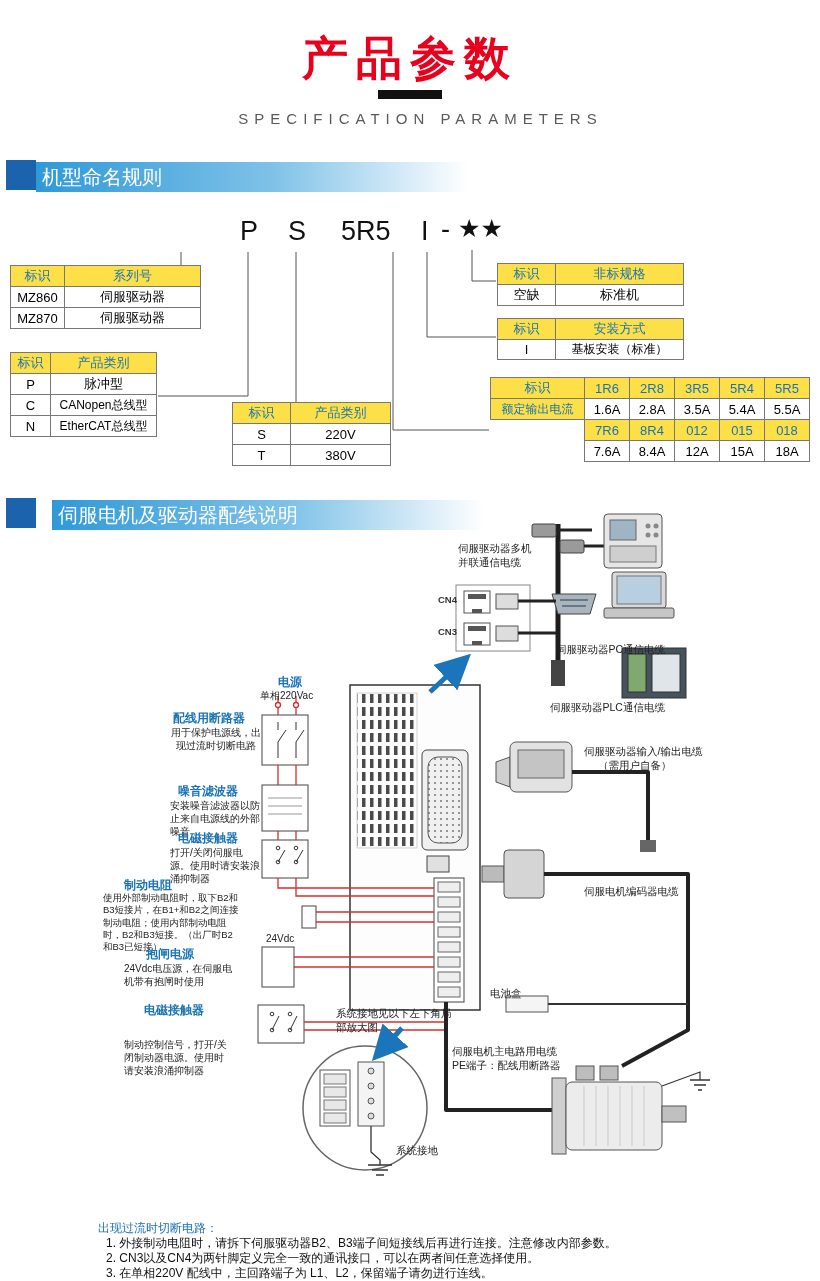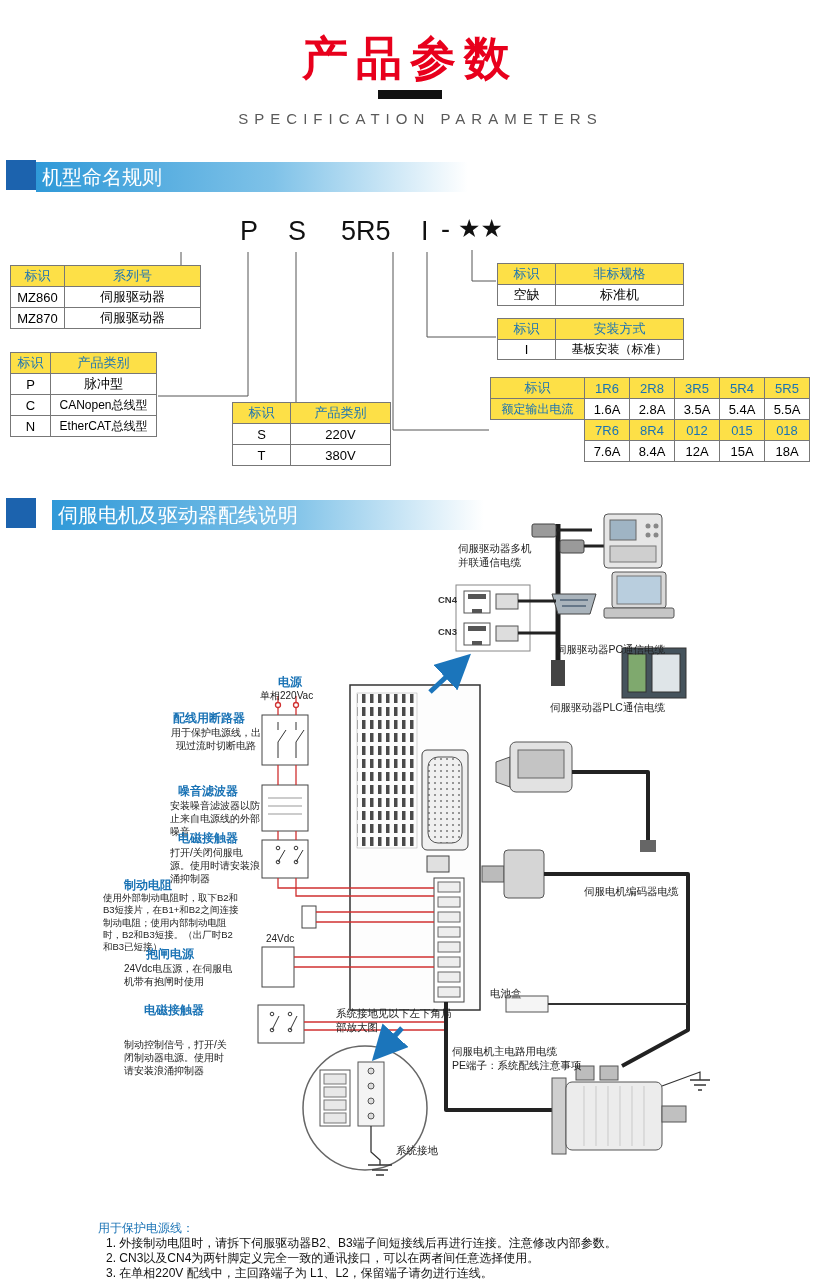--- a/index.html
+++ b/index.html
@@ -391,30 +391,34 @@
 
   <div class="dsmall" style="left:458px; top:541px;">
     <div>伺服驱动器多机</div>
     <div>并联通信电缆</div>
   </div>
   <div class="dtag" style="left:438px; top:594px;">CN4</div>
   <div class="dtag" style="left:438px; top:626px;">CN3</div>
   <div class="dsmall" style="left:556px; top:642px;">伺服驱动器PC通信电缆</div>
   <div class="dsmall" style="left:550px; top:700px;">伺服驱动器PLC通信电缆</div>
 
+  <div class="dsmall" style="left:584px; top:744px; width:150px;">
+    <div>伺服驱动器输入/输出电缆</div>
+    <div style="padding-left:14px;">（需用户自备）</div>
+  </div>
 
   <div class="dsmall" style="left:584px; top:884px;">伺服电机编码器电缆</div>
   <div class="dsmall" style="left:490px; top:986px;">电池盒</div>
   <div class="dsmall" style="left:336px; top:1006px; width:116px;">系统接地见以下左下角局部放大图</div>
 
   <div class="dsmall" style="left:452px; top:1044px;">
     <div>伺服电机主电路用电缆</div>
-    <div>PE端子：系统配线注意事项</div>
+    <div>PE端子：配线用断路器</div>
   </div>
 
   <div class="dsmall" style="left:396px; top:1143px;">系统接地</div>
 
-  <div class="foot-title">用于保护电源线：</div>
+  <div class="foot-title">出现过流时切断电路：</div>
   <div class="foot-note" style="top:1235px;">1. 外接制动电阻时，请拆下伺服驱动器B2、B3端子间短接线后再进行连接。注意修改内部参数。</div>
   <div class="foot-note" style="top:1250px;">2. CN3以及CN4为两针脚定义完全一致的通讯接口，可以在两者间任意选择使用。</div>
   <div class="foot-note" style="top:1265px;">3. 在单相220V 配线中，主回路端子为 L1、L2，保留端子请勿进行连线。</div>
 
 </div>
 
 </body></html>

